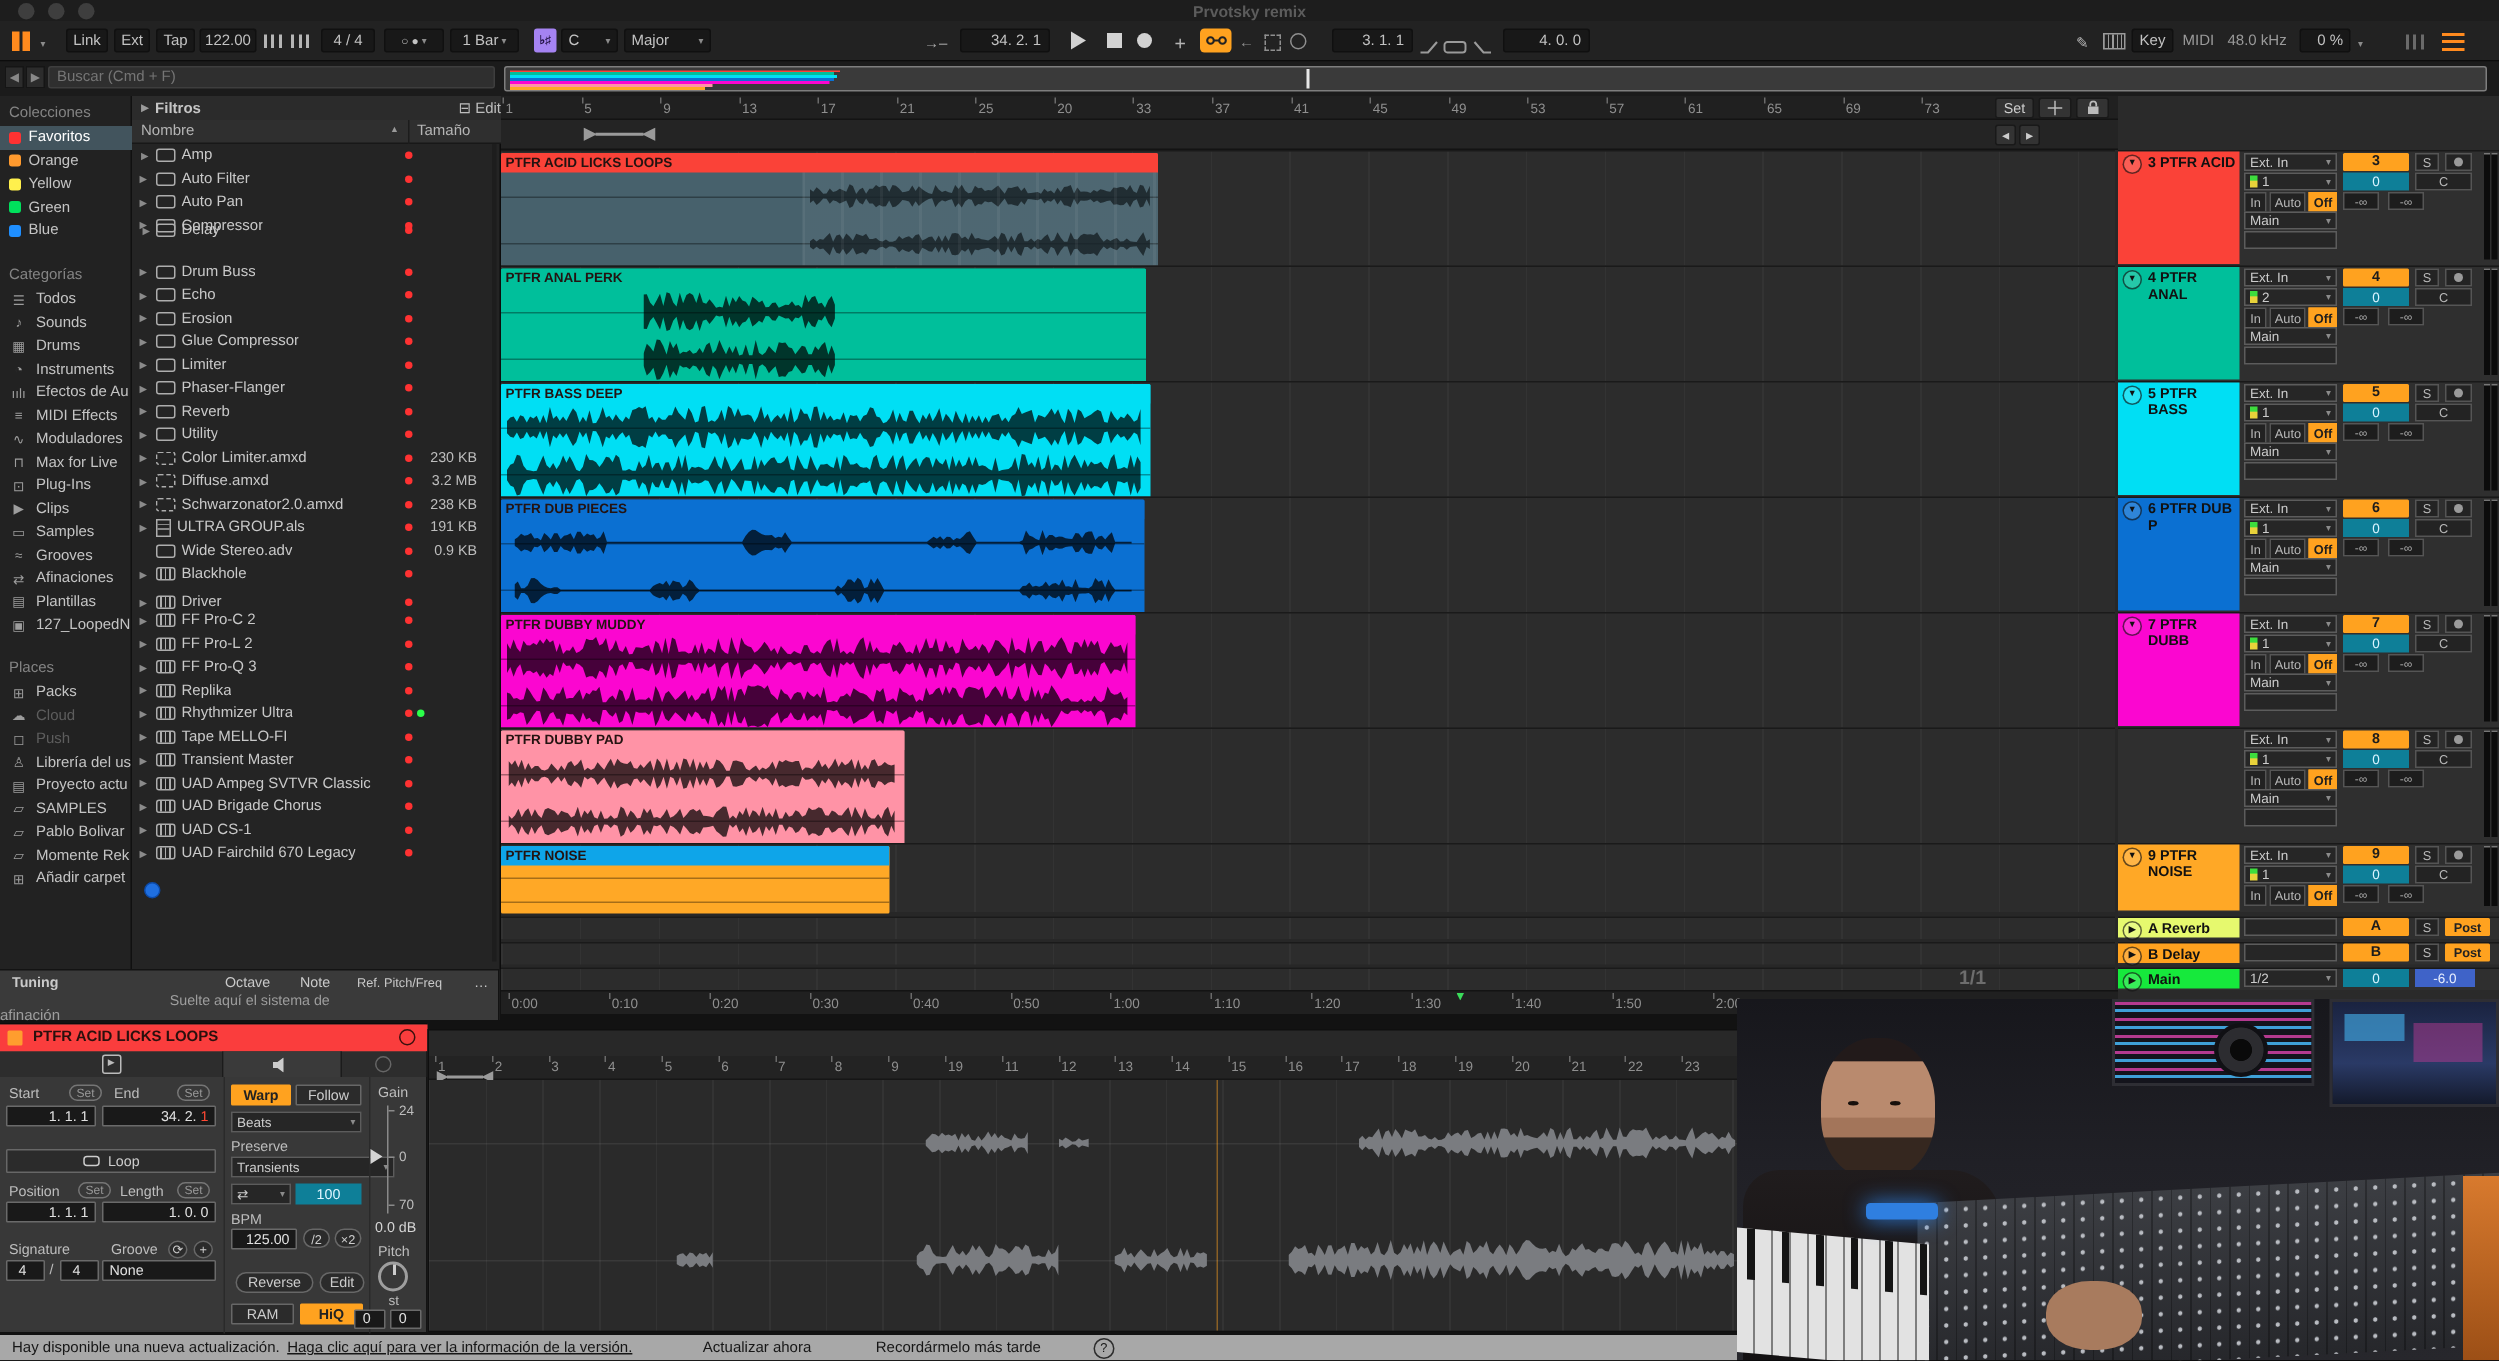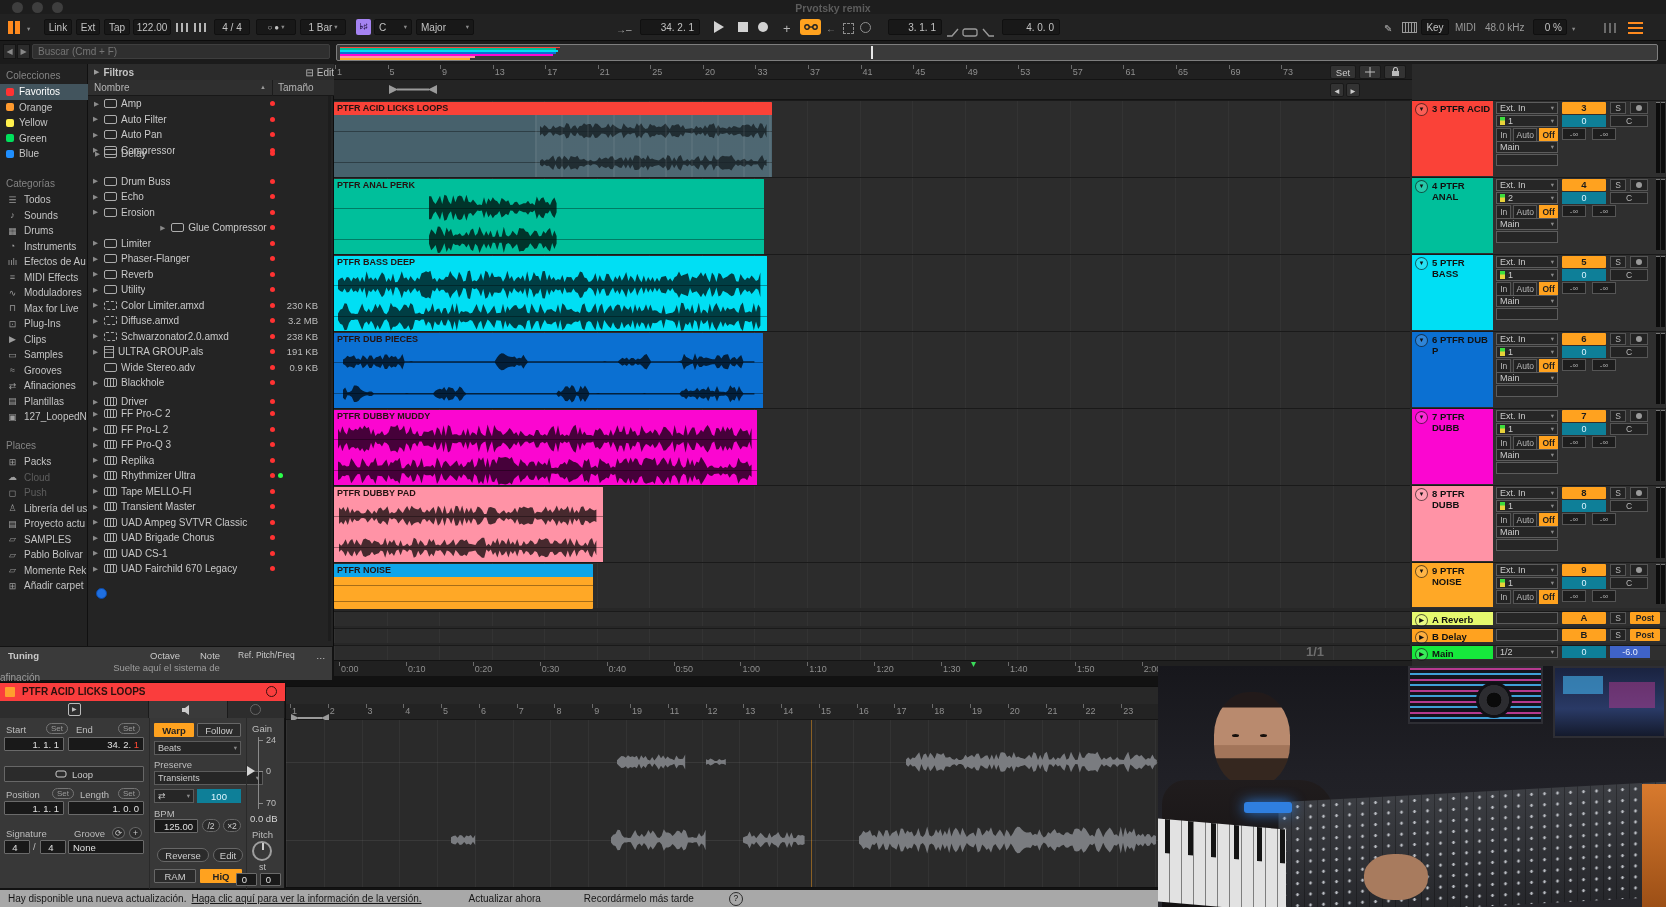--- a/index.html
+++ b/index.html
@@ -386,21 +386,21 @@
           <span class="i-dev"></span>
           <span style="overflow: hidden; max-width: 158px;">Echo</span>
           <span class="bdot" style="left: 182px; top: 5px; background: rgb(255, 50, 50);"></span>
         </div>
         <div class="a brow" style="left: 0px; top: 140.5px; width: 246px; height: 15.5px;">
           <span class="exp">▶</span>
           <span class="i-dev"></span>
           <span style="overflow: hidden; max-width: 158px;">Erosion</span>
           <span class="bdot" style="left: 182px; top: 5px; background: rgb(255, 50, 50);"></span>
         </div>
-        <div class="a brow" style="left: 0px; top: 156px; width: 246px; height: 15.5px; justify-content: center;">
+        <div class="a brow" style="left: 0px; top: 156px; width: 246px; height: 15.5px;">
           <span class="exp">▶</span>
           <span class="i-dev"></span>
           <span style="overflow: hidden; max-width: 158px;">Glue Compressor</span>
           <span class="bdot" style="left: 182px; top: 5px; background: rgb(255, 50, 50);"></span>
         </div>
         <div class="a brow" style="left: 0px; top: 171.5px; width: 246px; height: 15.5px;">
           <span class="exp">▶</span>
           <span class="i-dev"></span>
           <span style="overflow: hidden; max-width: 158px;">Limiter</span>
           <span class="bdot" style="left: 182px; top: 5px; background: rgb(255, 50, 50);"></span>
@@ -922,24 +922,20 @@
       <div class="a recbtn" style="left: 218px; top: 346px; width: 18px; height: 12px;">
         <i></i>
       </div>
       <div class="a panbox" style="left: 150px; top: 359px; width: 44px; height: 12px;">0</div>
       <div class="a sbtn" style="left: 198px; top: 359px; width: 38px; height: 12px;">C</div>
       <div class="a sendv" style="left: 150px; top: 372px; width: 24px; height: 12px;">-∞</div>
       <div class="a sendv" style="left: 180px; top: 372px; width: 24px; height: 12px;">-∞</div>
       <div class="a meter" style="left: 244px; top: 346px; width: 4px; height: 71px;"></div>
       <div class="a meter" style="left: 249px; top: 346px; width: 4px; height: 71px;"></div>
       <div class="a rprow" style="left: 0px; top: 421px; width: 254px; height: 77px;"></div>
-      <div class="a blockname" style="left: 0px; top: 422px; width: 81px; height: 75px; background: rgb(255, 147, 166);">
-        <span class="circ">▼</span>
-        <span>8 PTFR DUBB</span>
-      </div>
       <div class="a ctlbox" style="left: 84px; top: 423px; width: 62px; height: 12px;">
         <span>Ext. In</span>
         <span class="caret">▾</span>
       </div>
       <div class="a ctlbox" style="left: 84px; top: 436px; width: 62px; height: 12px;">
         <span style="display:inline-block;width:5px;height:8px;background:linear-gradient(#3ddc3d 0 3px,#e8d23a 4px 7px);margin-right:3px"></span>
         <span>1</span>
         <span class="caret">▾</span>
       </div>
       <div class="a " style="left: 84px; top: 449px; width: 62px; height: 12px; display: flex; gap: 2px;">

